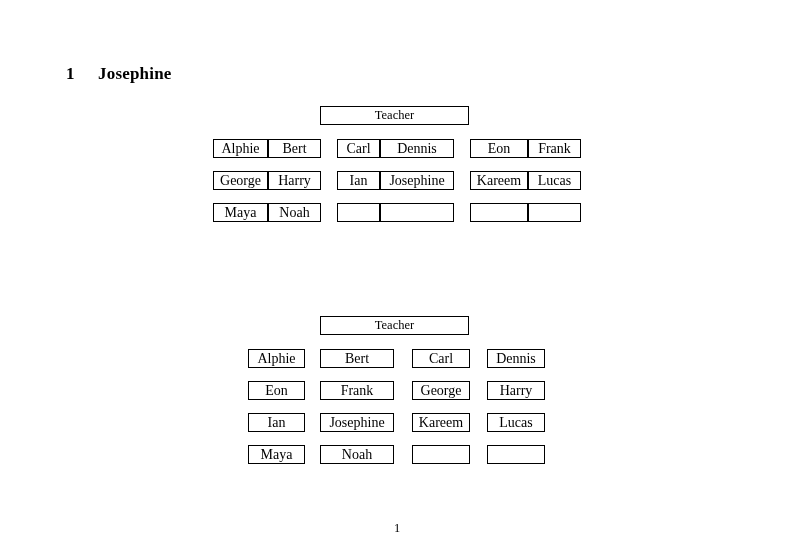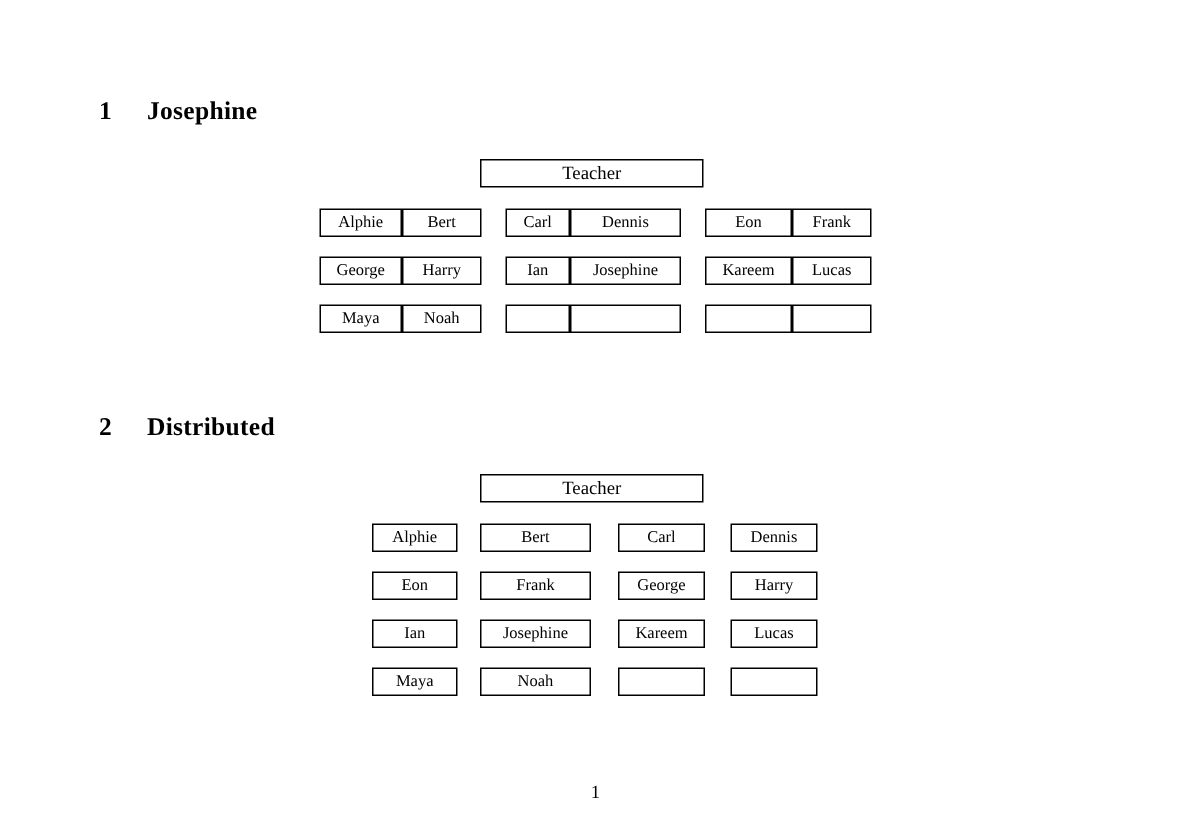--- a/index.html
+++ b/index.html
@@ -41,21 +41,21 @@
   #heading-classical   { left: 66px;  top: 64px; }
   #heading-distributed { left: 66px;  top: 275px; }
 
   
   .cell {
     position: absolute;
     box-sizing: border-box;
     border: 1px solid #000000;
     height: 19px;
     line-height: 17px;
-    font-size: 11px;
+    font-size: 14px;
     text-align: center;
     white-space: nowrap;
     overflow: hidden;
     background: #ffffff;
   }
 
   
   .cell.joined-right {
     border-left: 1px solid #000000;
   }
@@ -114,23 +114,20 @@
 
   <div class="cell" style="left:470px; top:139px; width:58px;">Eon</div>
   <div class="cell joined-right" style="left:528px; top:139px; width:53px;">Frank</div>
 
   <div class="cell" style="left:470px; top:171px; width:58px;">Kareem</div>
   <div class="cell joined-right" style="left:528px; top:171px; width:53px;">Lucas</div>
 
   <div class="cell" style="left:470px; top:203px; width:58px;"></div>
   <div class="cell joined-right" style="left:528px; top:203px; width:53px;"></div>
 
-  <div class="section-heading" id="heading-distributed">
-    <span class="sec-num">2</span><span class="sec-title">Distributed</span>
-  </div>
 
   <div class="teacher-box" style="left:320px; top:316px; width:149px;">Teacher</div>
 
   <div class="cell" style="left:248px; top:349px; width:57px;">Alphie</div>
   <div class="cell" style="left:320px; top:349px; width:74px;">Bert</div>
   <div class="cell" style="left:412px; top:349px; width:58px;">Carl</div>
   <div class="cell" style="left:487px; top:349px; width:58px;">Dennis</div>
 
   <div class="cell" style="left:248px; top:381px; width:57px;">Eon</div>
   <div class="cell" style="left:320px; top:381px; width:74px;">Frank</div>

